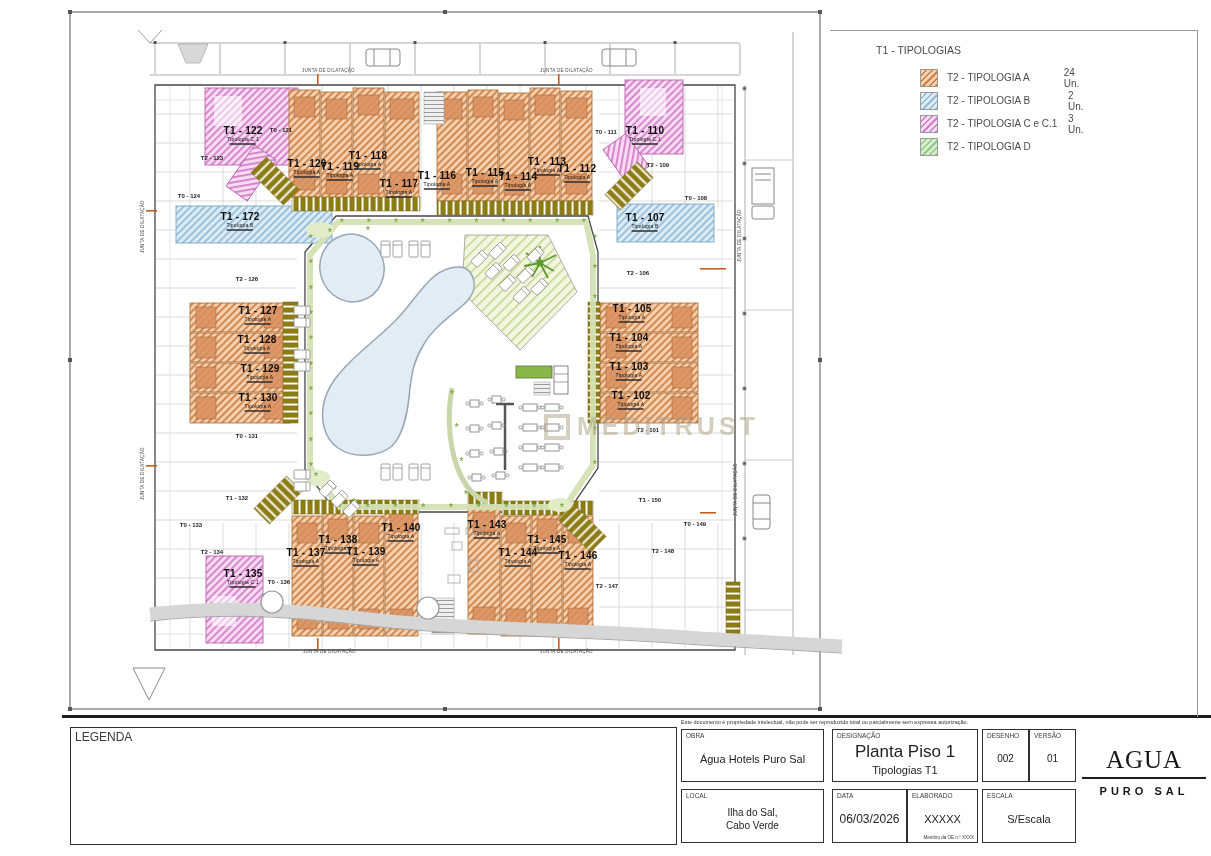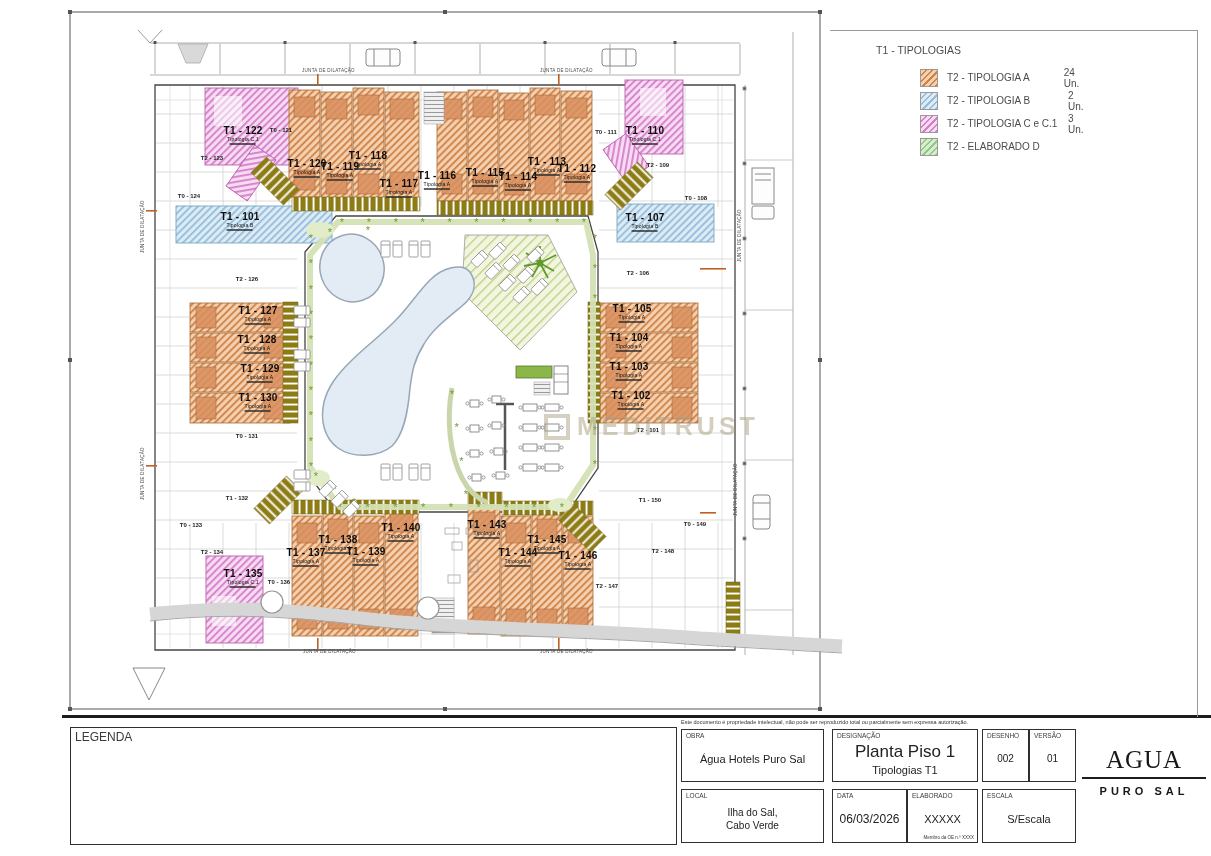--- a/index.html
+++ b/index.html
@@ -618,21 +618,21 @@
       <circle cx="272" cy="602" r="11" fill="#fff" stroke="#999" stroke-width="1.2"></circle>
       <circle cx="428" cy="608" r="11" fill="#fff" stroke="#999" stroke-width="1.2"></circle>
     </g>
   </svg>
 
   <div id="labels">
       <div class="ulabel ul-lg" style="left: 243px; top: 126px;"><span>T1 - 122</span><div class="usub">Tipologia C.1</div><div class="smudge"></div></div>
       <div class="ulabel ul-sm" style="left: 281px; top: 127px;"><span>T0 - 121</span></div>
       <div class="ulabel ul-sm" style="left: 212px; top: 155px;"><span>T2 - 123</span></div>
       <div class="ulabel ul-sm" style="left: 189px; top: 193px;"><span>T0 - 124</span></div>
-      <div class="ulabel ul-lg" style="left: 240px; top: 212px;"><span>T1 - 101</span><div class="usub">Tipologia B</div><div class="smudge"></div></div>
+      <div class="ulabel ul-lg" style="left: 240px; top: 212px;"><span>T1 - 172</span><div class="usub">Tipologia B</div><div class="smudge"></div></div>
       <div class="ulabel ul-lg" style="left: 307px; top: 159px;"><span>T1 - 120</span><div class="usub">Tipologia A</div><div class="smudge"></div></div>
       <div class="ulabel ul-lg" style="left: 340px; top: 162px;"><span>T1 - 119</span><div class="usub">Tipologia A</div><div class="smudge"></div></div>
       <div class="ulabel ul-lg" style="left: 368px; top: 151px;"><span>T1 - 118</span><div class="usub">Tipologia A</div><div class="smudge"></div></div>
       <div class="ulabel ul-lg" style="left: 399px; top: 179px;"><span>T1 - 117</span><div class="usub">Tipologia A</div><div class="smudge"></div></div>
       <div class="ulabel ul-lg" style="left: 437px; top: 171px;"><span>T1 - 116</span><div class="usub">Tipologia A</div><div class="smudge"></div></div>
       <div class="ulabel ul-lg" style="left: 485px; top: 168px;"><span>T1 - 115</span><div class="usub">Tipologia A</div><div class="smudge"></div></div>
       <div class="ulabel ul-lg" style="left: 518px; top: 172px;"><span>T1 - 114</span><div class="usub">Tipologia A</div><div class="smudge"></div></div>
       <div class="ulabel ul-lg" style="left: 547px; top: 157px;"><span>T1 - 113</span><div class="usub">Tipologia A</div><div class="smudge"></div></div>
       <div class="ulabel ul-lg" style="left: 577px; top: 164px;"><span>T1 - 112</span><div class="usub">Tipologia A</div><div class="smudge"></div></div>
       <div class="ulabel ul-sm" style="left: 606px; top: 129px;"><span>T0 - 111</span></div>
@@ -696,21 +696,21 @@
       <span class="lg-label">T2 - TIPOLOGIA B</span>
       <span class="lg-count">2 Un.</span>
     </div>
     <div class="lg-row">
       <span class="lg-swatch" id="sw2" style="background: repeating-linear-gradient(135deg, rgb(246, 219, 242) 0px, rgb(246, 219, 242) 3px, rgb(213, 127, 201) 3px, rgb(213, 127, 201) 4.5px);"></span>
       <span class="lg-label">T2 - TIPOLOGIA C e C.1</span>
       <span class="lg-count">3 Un.</span>
     </div>
     <div class="lg-row">
       <span class="lg-swatch" id="sw3" style="background: repeating-linear-gradient(135deg, rgb(217, 236, 207) 0px, rgb(217, 236, 207) 3px, rgb(143, 203, 132) 3px, rgb(143, 203, 132) 4.5px);"></span>
-      <span class="lg-label">T2 - ELABORADO D</span>
+      <span class="lg-label">T2 - TIPOLOGIA D</span>
       <span class="lg-count"></span>
     </div>
   </div>
 
   <div class="tb-line"></div>
   <div class="tb-frame-r"></div>
   <div class="tb-frame-t"></div>
   <div class="tb-disclaimer">Este documento é propriedade intelectual, não pode ser reproduzido total ou parcialmente sem expressa autorização.</div>
 
   <div class="tb-box legenda-box">

